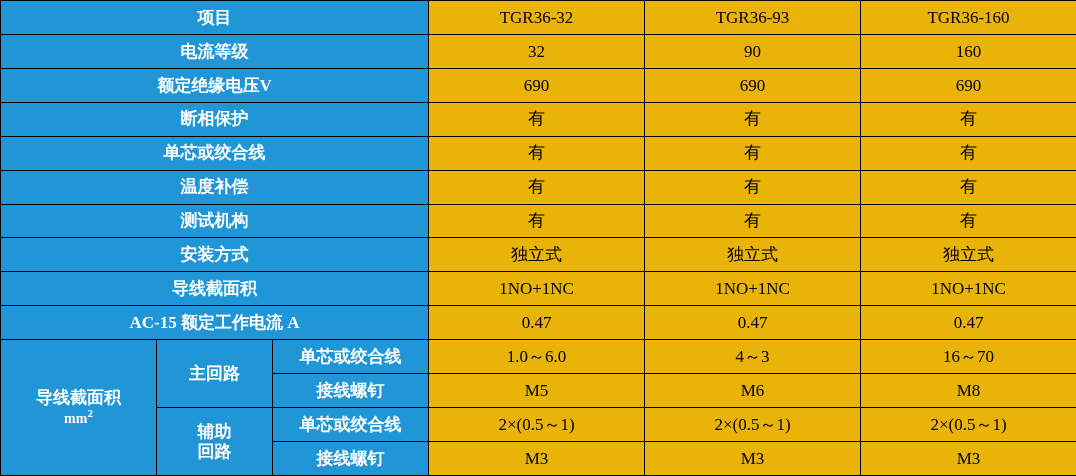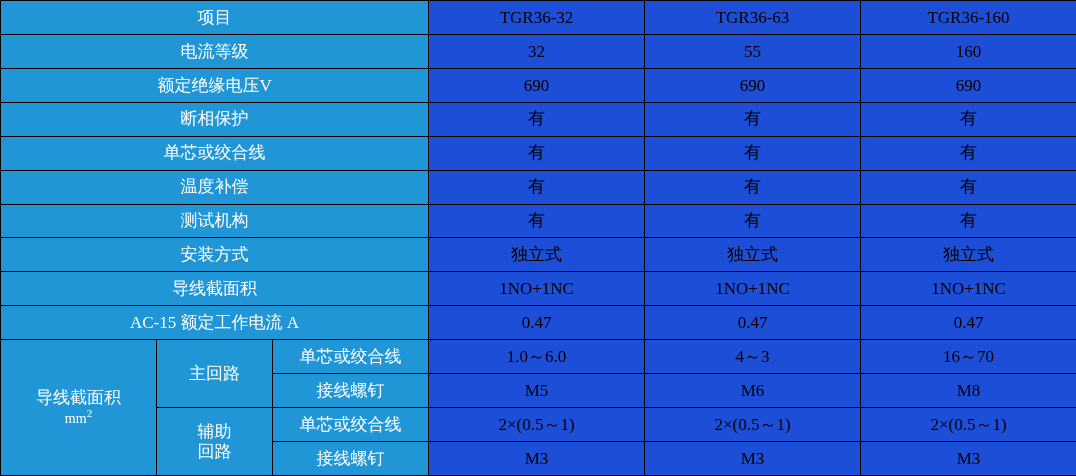--- a/index.html
+++ b/index.html
@@ -23,24 +23,24 @@
     border: 1px solid #000000;
     text-align: center;
     vertical-align: middle;
     font-size: 17px;
     padding: 2px 3px;
     line-height: 1.15;
   }
   td.label {
     background: #2196d6;
     color: #ffffff;
-    font-weight: normal;
+    font-weight: bold;
   }
   td.value {
-    background: #1d4ed8;
+    background: #eab308;
     color: #000000;
   }
   .sub {
     font-size: 11px;
     vertical-align: super;
   }
   .small-unit {
     display: block;
     font-size: 14px;
     line-height: 1.2;
@@ -60,28 +60,28 @@
     <col style="width:156px">
     <col style="width:216px">
     <col style="width:216px">
     <col style="width:216px">
   </colgroup>
   <tbody>
 
     <tr>
       <td class="label" colspan="3">项目</td>
       <td class="value">TGR36-32</td>
-      <td class="value">TGR36-63</td>
+      <td class="value">TGR36-93</td>
       <td class="value">TGR36-160</td>
     </tr>
 
     <tr>
       <td class="label" colspan="3">电流等级</td>
       <td class="value">32</td>
-      <td class="value">55</td>
+      <td class="value">90</td>
       <td class="value">160</td>
     </tr>
     <tr>
       <td class="label" colspan="3">额定绝缘电压V</td>
       <td class="value">690</td>
       <td class="value">690</td>
       <td class="value">690</td>
     </tr>
     <tr>
       <td class="label" colspan="3">断相保护</td>

